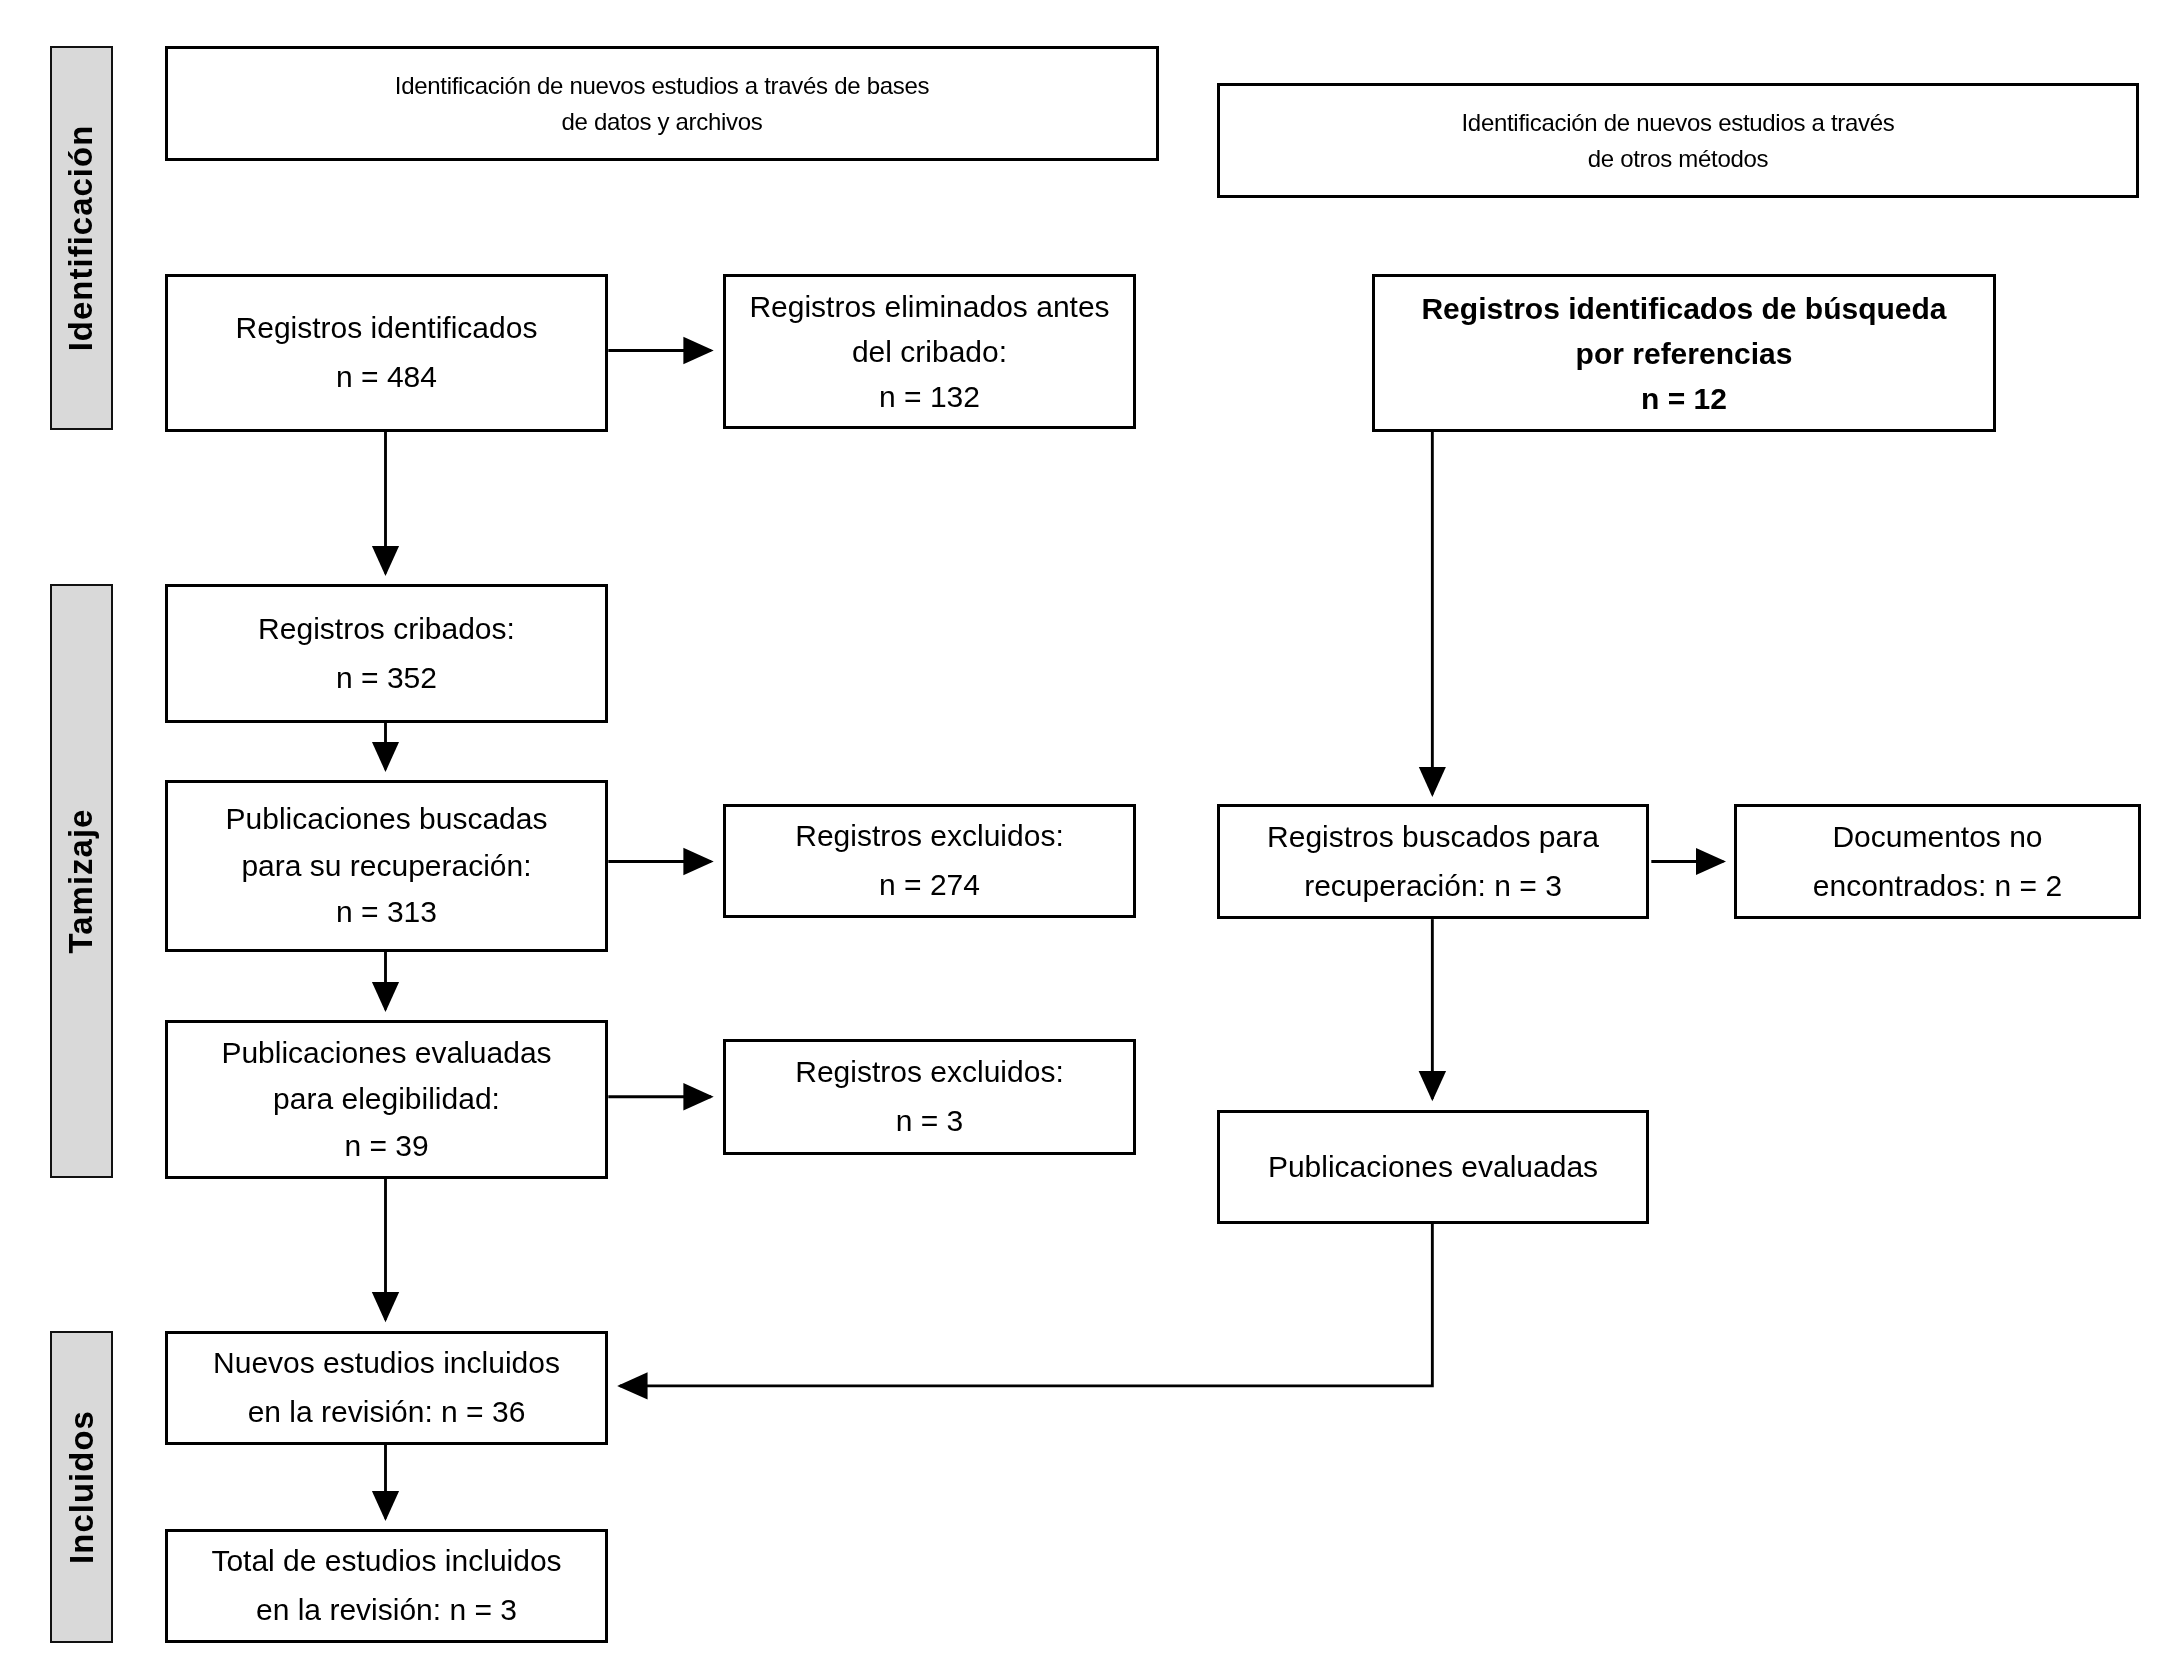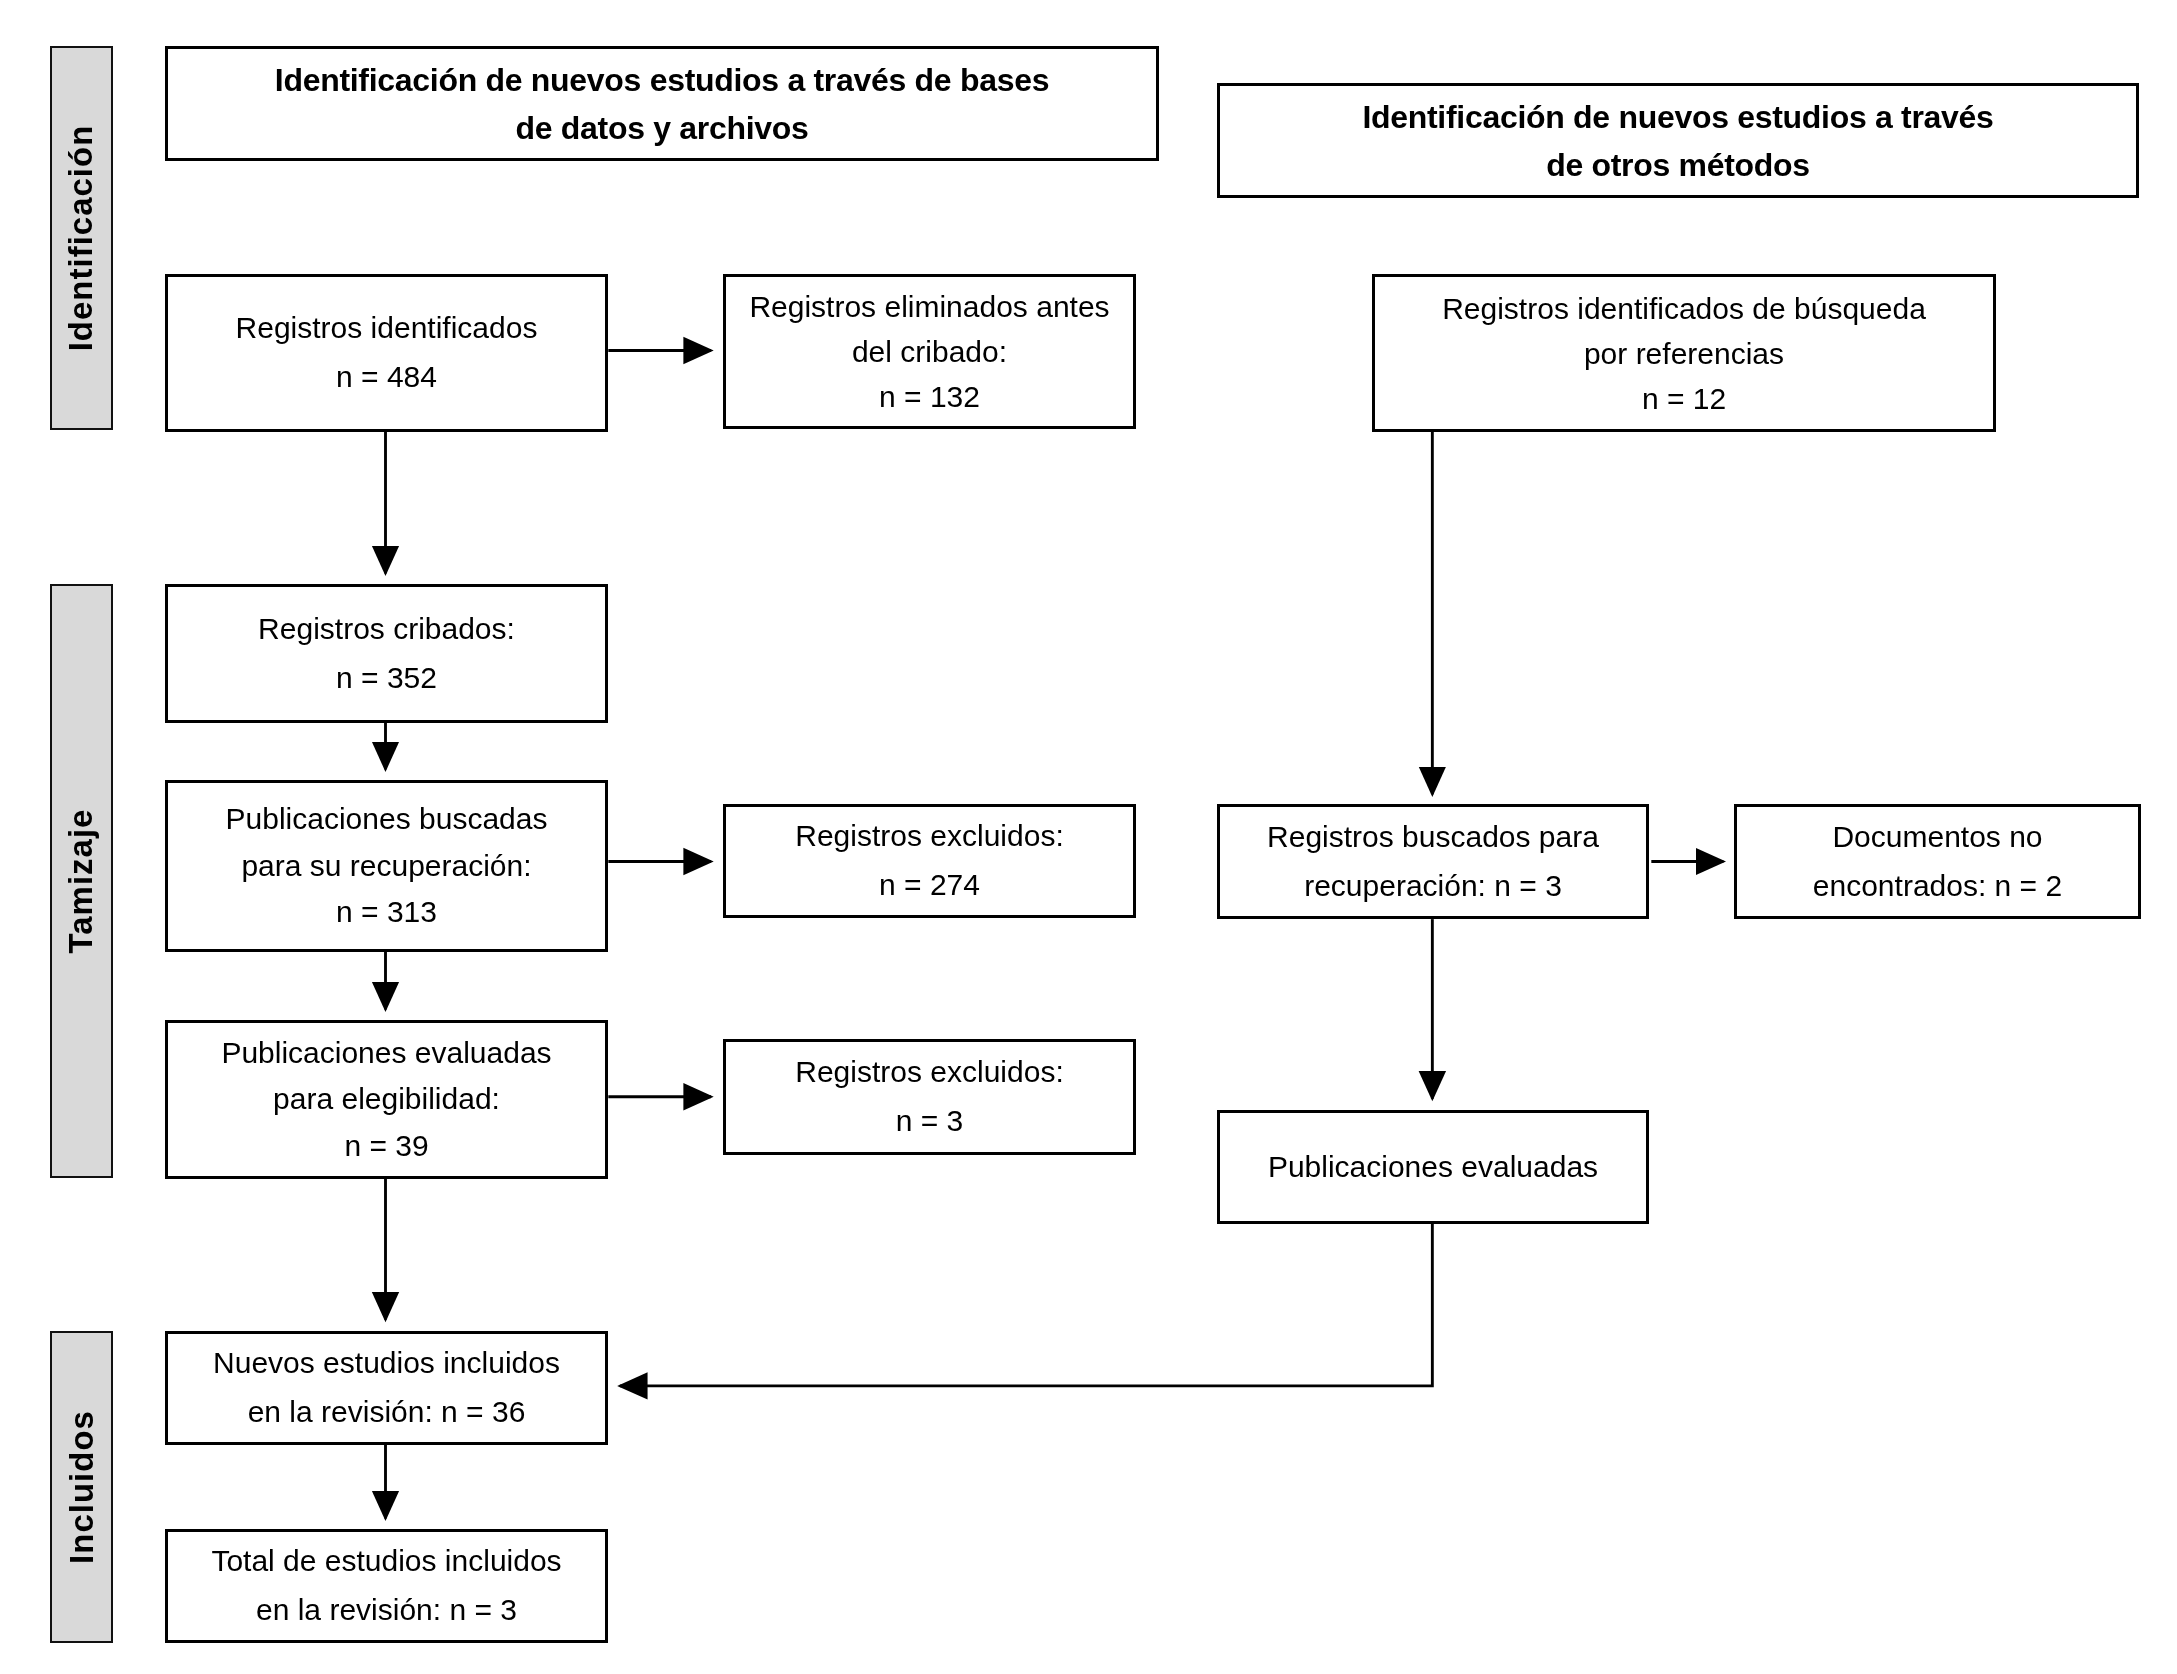--- a/index.html
+++ b/index.html
@@ -23,22 +23,22 @@
     background:#fff;
     border:3.8px solid var(--ink);
     display:flex;flex-direction:column;
     align-items:center;justify-content:center;
     text-align:center;
     font-size:30px;line-height:1.62;
     padding:3.8px 9.6px;
   }
   .box .ln{white-space:nowrap;}
   .hdr{
-    font-weight:bold;
-    font-size:32px;line-height:1.5;
+    font-weight:normal;
+    font-size:24px;line-height:1.5;
     letter-spacing:-0.3px;
   }
   .stagebar{
     position:absolute;
     box-sizing:border-box;
     background:var(--bar-fill);
     border:2.9px solid #111;
     display:flex;align-items:center;justify-content:center;
   }
   .stagebar .rot{
@@ -98,21 +98,21 @@
 
   <div class="box" style="left:165px;top:274px;width:443px;height:158px;align-items:center;">
     <div class="ln">Registros identificados</div>
     <div class="ln">n = 484</div>
   </div>
   <div class="box" style="left:723px;top:274px;width:413px;height:155px;line-height:1.5;">
     <div class="ln">Registros eliminados antes</div>
     <div class="ln">del cribado:</div>
     <div class="ln">n = 132</div>
   </div>
-  <div class="box" style="left:1372px;top:274px;width:624px;height:158px;line-height:1.5;">
+  <div class="box" style="left:1372px;top:274px;width:624px;height:158px;line-height:1.5;font-weight:bold;">
     <div class="ln">Registros identificados de búsqueda</div>
     <div class="ln">por referencias</div>
     <div class="ln">n = 12</div>
   </div>
 
   <div class="box" style="left:165px;top:584px;width:443px;height:139px;">
     <div class="ln">Registros cribados:</div>
     <div class="ln">n = 352</div>
   </div>
 

